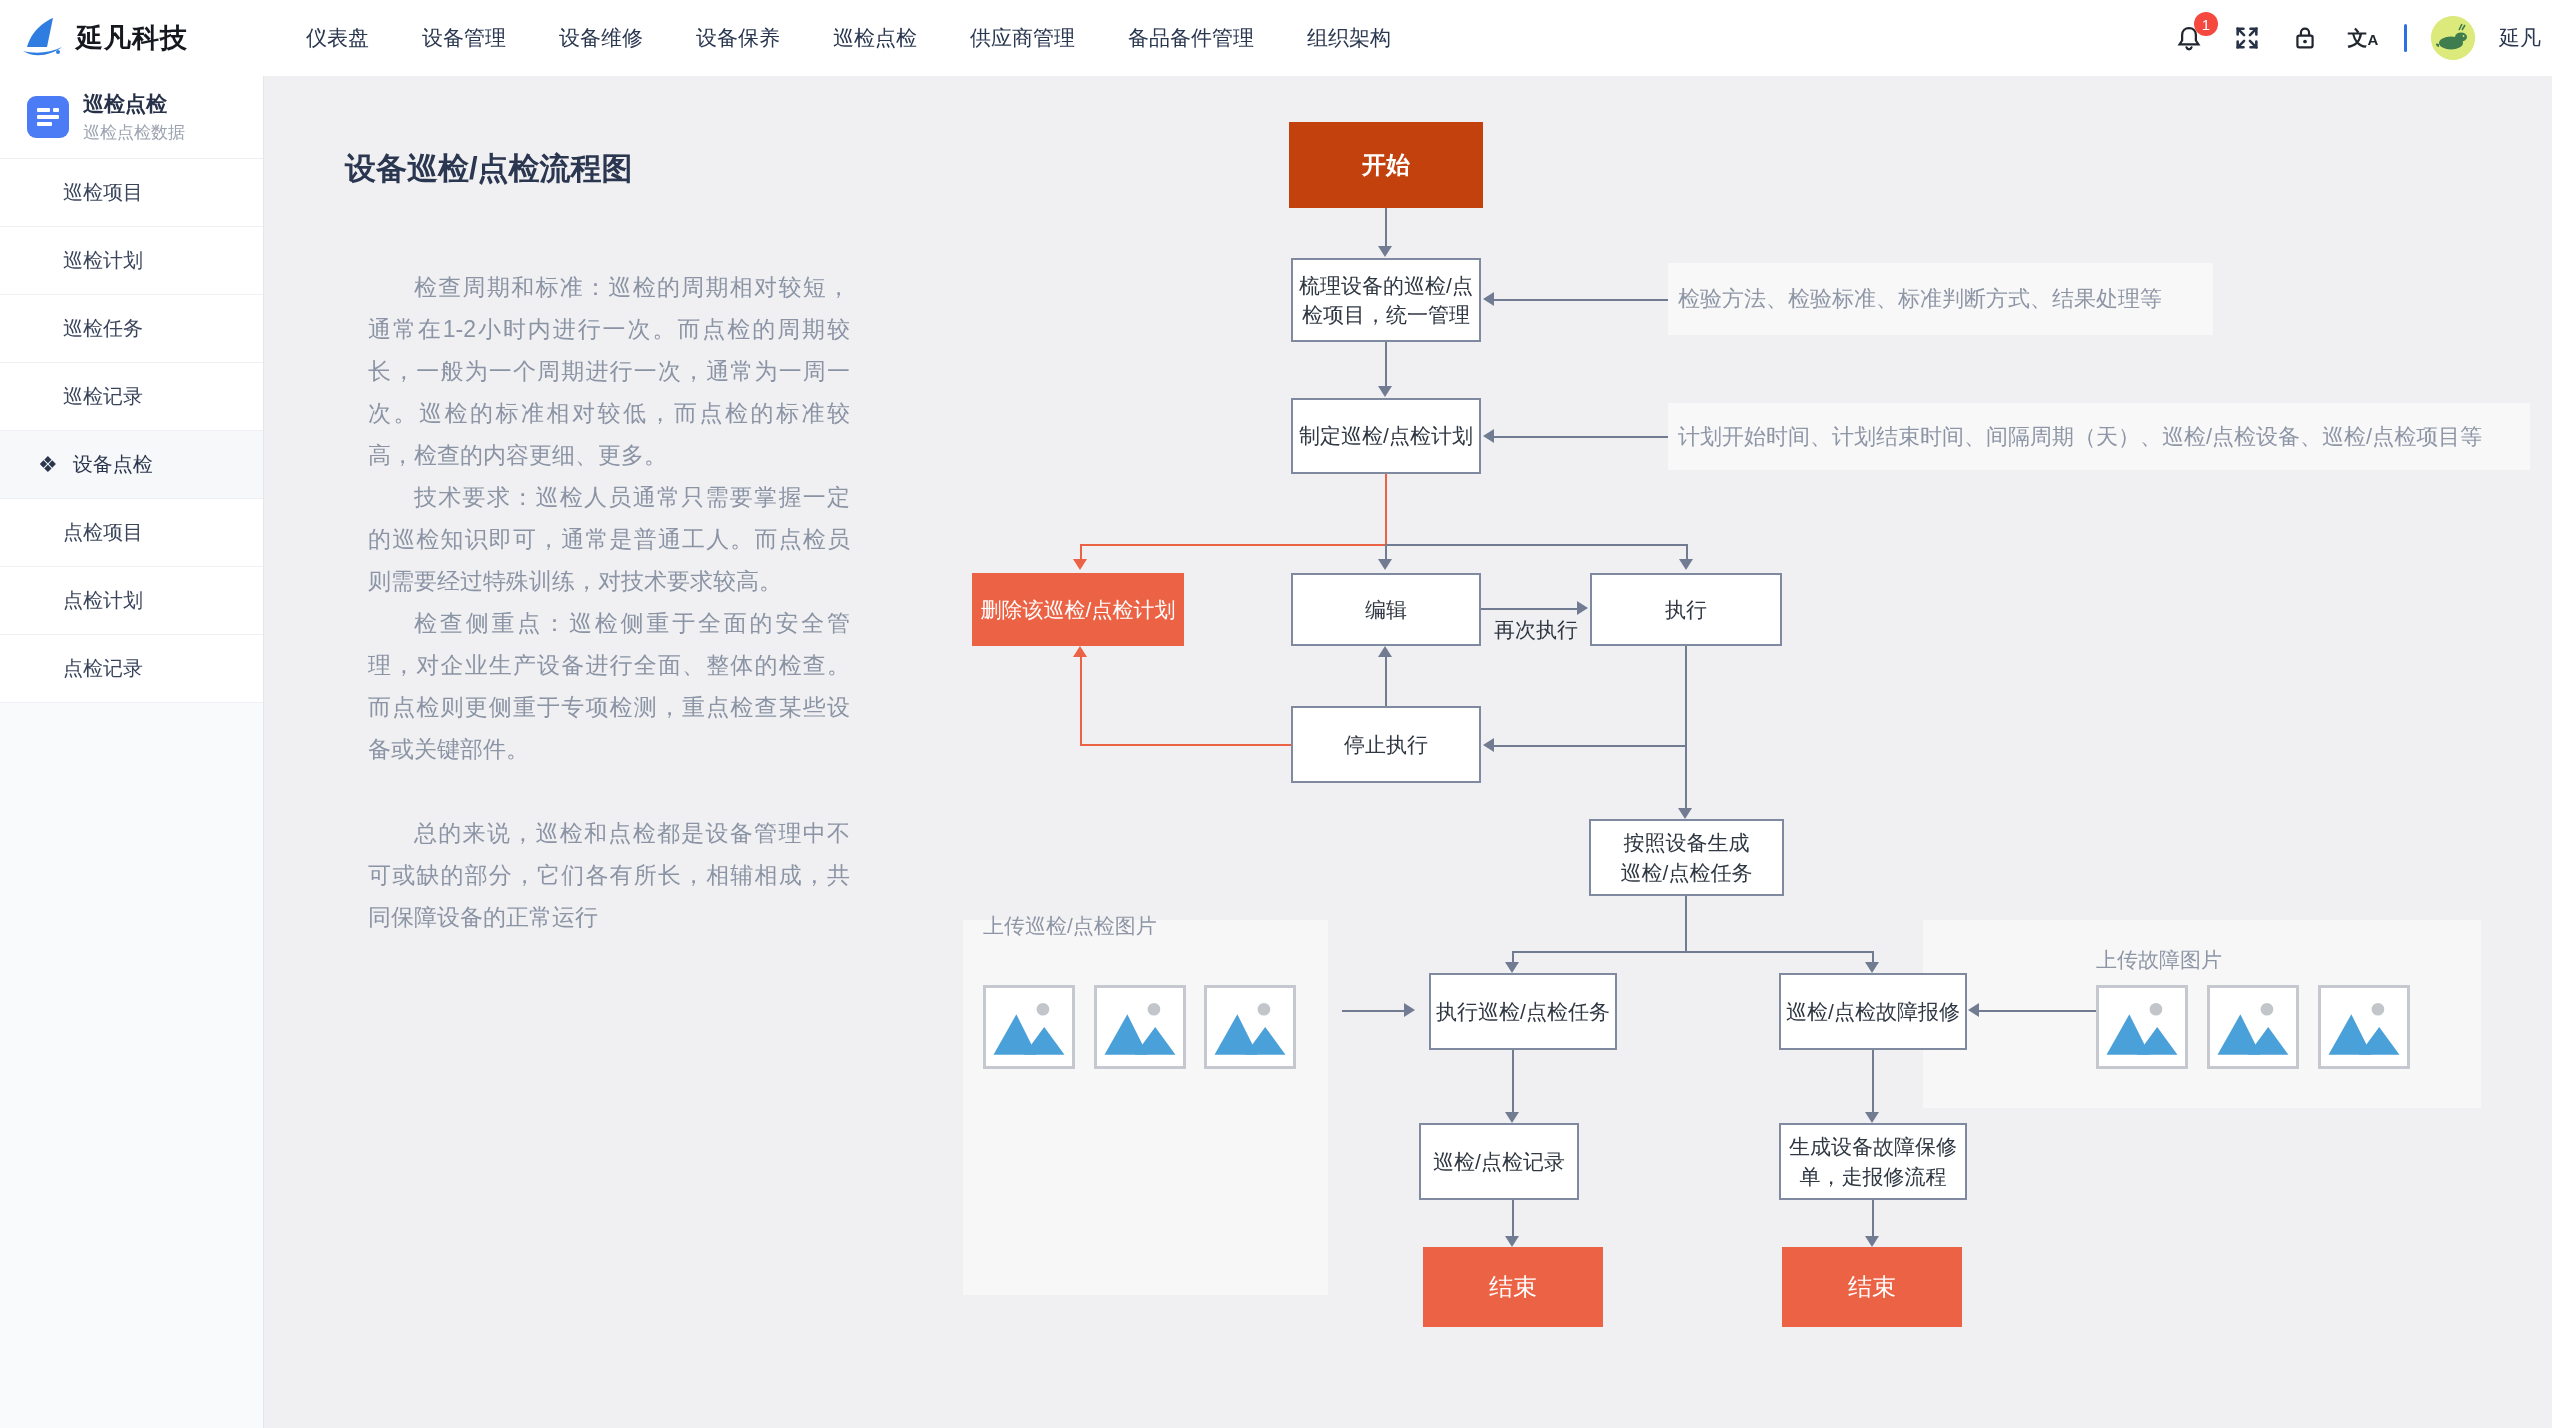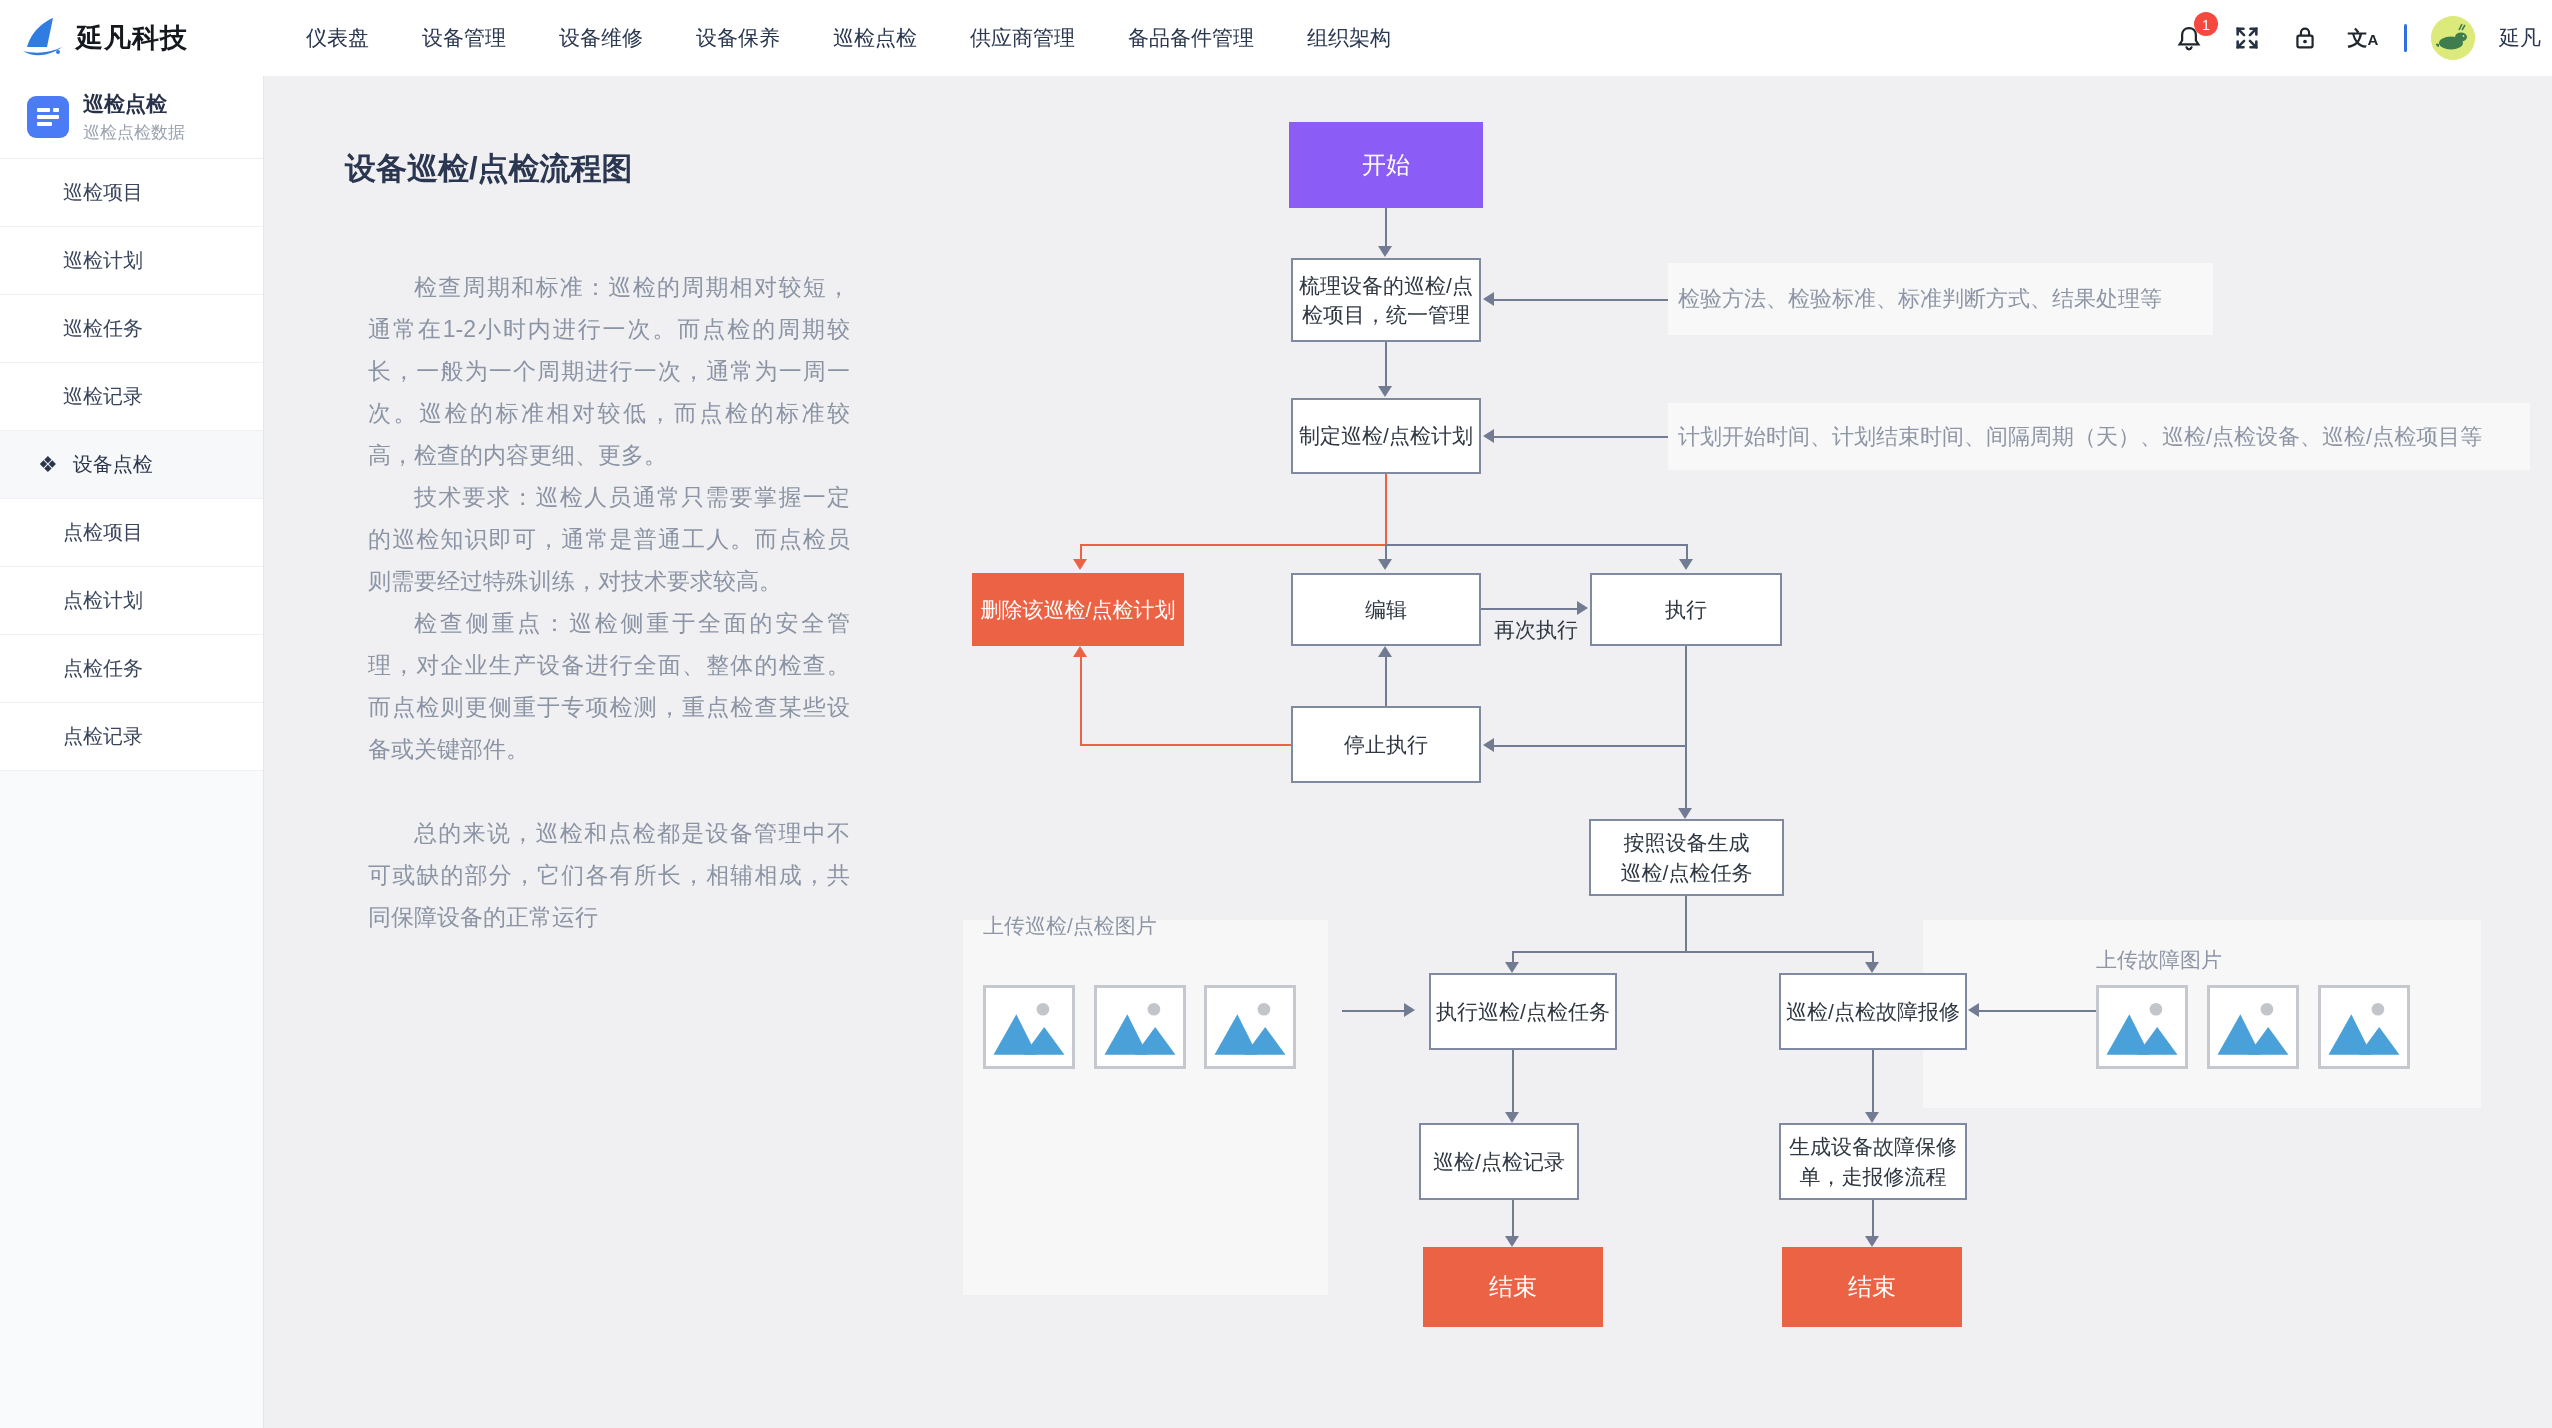--- a/index.html
+++ b/index.html
@@ -35,21 +35,21 @@
   
   #page-title{position:absolute;left:345px;top:148px;font-size:31px;font-weight:700;color:#2b3750;z-index:5;}
   #bodytext{position:absolute;left:368px;top:266px;width:482px;z-index:5;}
   #bodytext p{margin:0;font-size:23px;line-height:42px;color:#8b94a5;text-indent:2em;
               word-break:break-all;text-align:justify;}
   #bodytext p.gap{margin-top:42px;}
   
   .fbox{position:absolute;background:#ffffff;border:2px solid #7f8aa1;box-sizing:border-box;
         display:flex;align-items:center;justify-content:center;text-align:center;
         font-size:21px;color:#2f3742;line-height:1.4;white-space:pre-line;padding:2px 4px;z-index:6;}
-  .fbox.green{background:#8b5cf6;border:none;color:#ffffff;font-size:24px;}
+  .fbox.green{background:#c2410c;border:none;color:#ffffff;font-size:24px;font-weight:bold;}
   .fbox.orange{background:#ec6244;border:none;color:#ffffff;}
   .fbox.endbox{font-size:24px;}
   .hl{position:absolute;height:2px;background:#717c93;z-index:4;}
   .vl{position:absolute;width:2px;background:#717c93;z-index:4;}
   .hl.o,.vl.o{background:#ec6244;}
   .ar{position:absolute;width:0;height:0;z-index:5;}
   .ar-d{border-left:7px solid transparent;border-right:7px solid transparent;border-top:11px solid #717c93;}
   .ar-u{border-left:7px solid transparent;border-right:7px solid transparent;border-bottom:11px solid #717c93;}
   .ar-l{border-top:7px solid transparent;border-bottom:7px solid transparent;border-right:11px solid #717c93;}
   .ar-r{border-top:7px solid transparent;border-bottom:7px solid transparent;border-left:11px solid #717c93;}
@@ -165,23 +165,20 @@
     <span class="p-icon" style="font-size:22px;color:#2b364e;line-height:1;">❖</span>
     <span>设备点检</span>
   </div>
   <div class="side-row child">
     <span>点检项目</span>
   </div>
   <div class="side-row child">
     <span>点检计划</span>
   </div>
   <div class="side-row child">
-    <span>点检任务</span>
-  </div>
-  <div class="side-row child">
     <span>点检记录</span>
   </div>
 </div>
 
 <div id="page-title">设备巡检/点检流程图</div>
 
 <div id="bodytext">
   <p>检查周期和标准：巡检的周期相对较短，通常在1-2小时内进行一次。而点检的周期较长，一般为一个周期进行一次，通常为一周一次。巡检的标准相对较低，而点检的标准较高，检查的内容更细、更多。</p>
   <p>技术要求：巡检人员通常只需要掌握一定的巡检知识即可，通常是普通工人。而点检员则需要经过特殊训练，对技术要求较高。</p>
   <p>检查侧重点：巡检侧重于全面的安全管理，对企业生产设备进行全面、整体的检查。而点检则更侧重于专项检测，重点检查某些设备或关键部件。</p>

